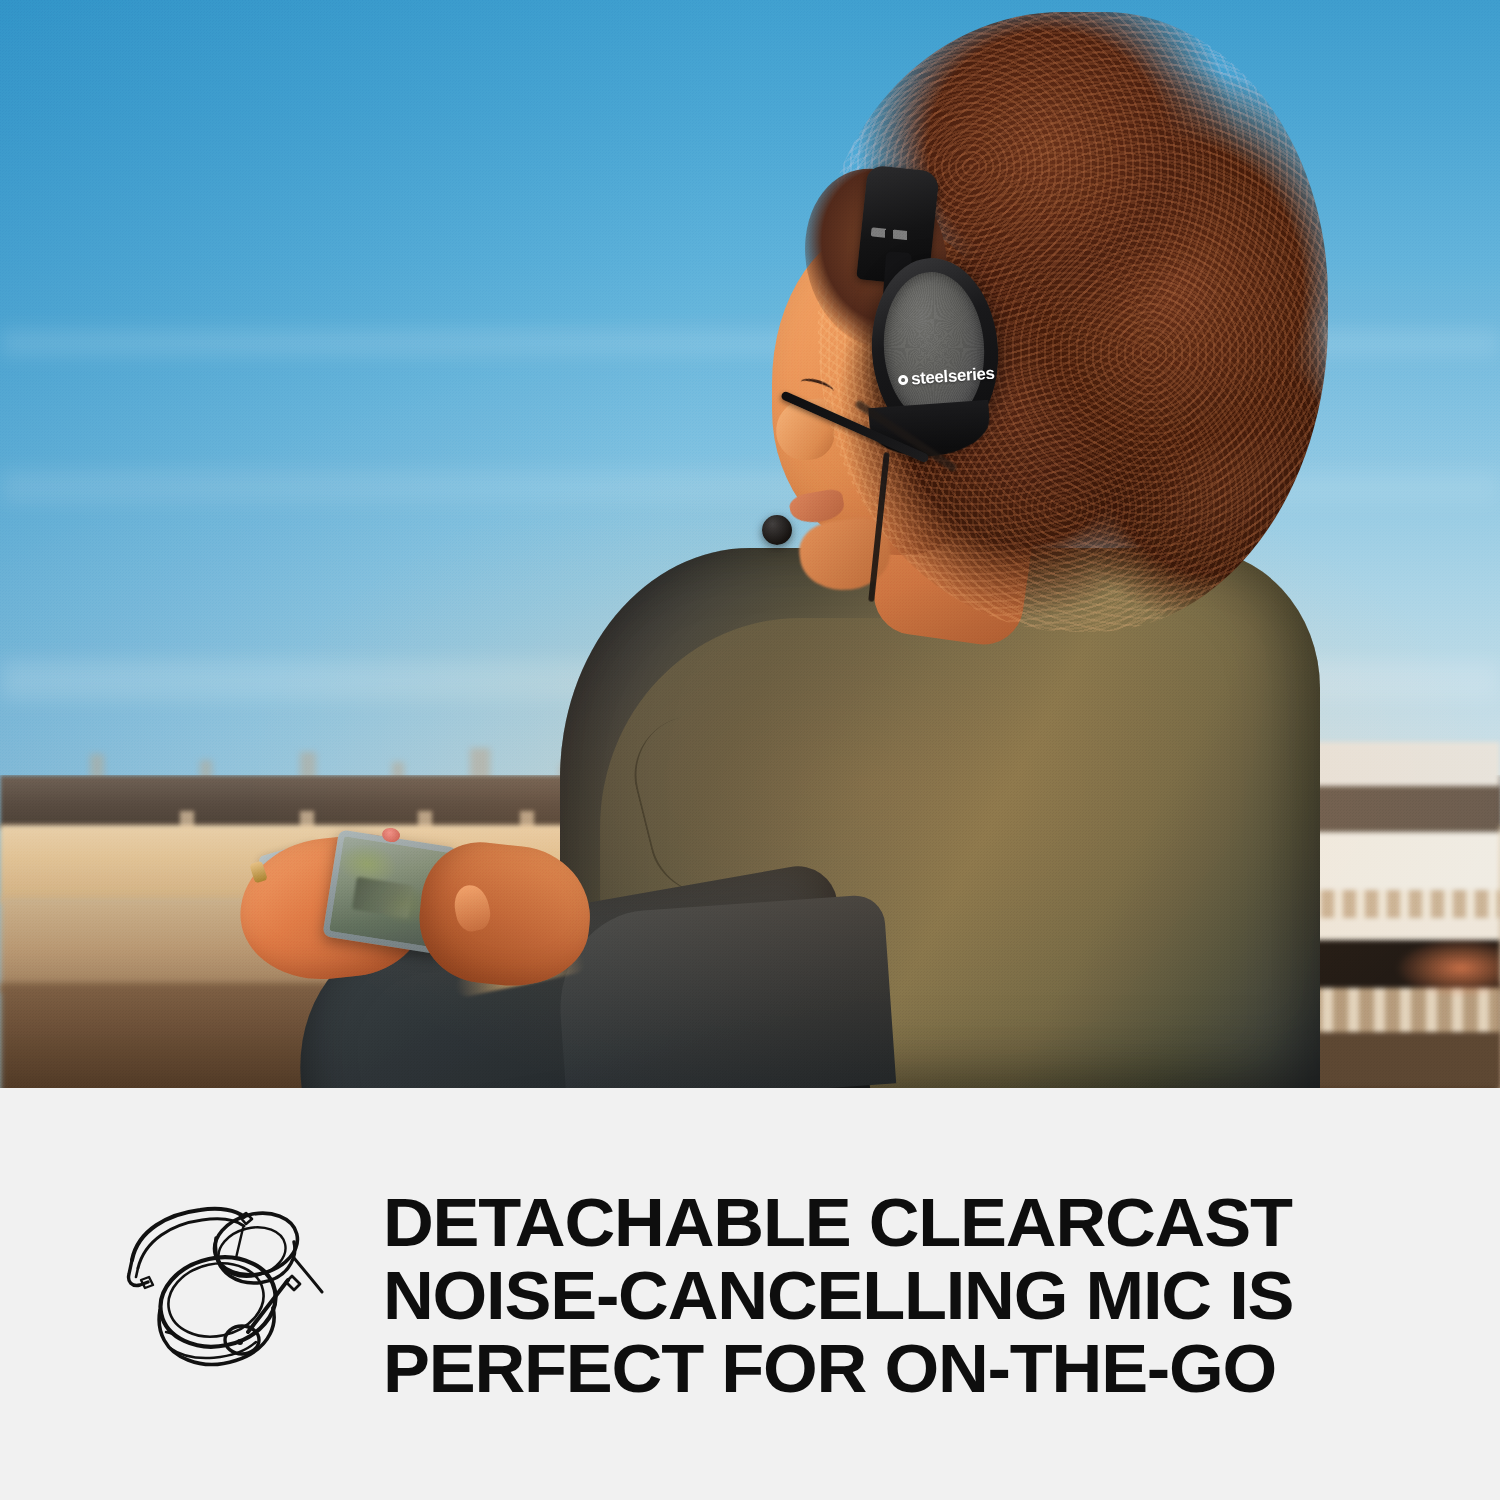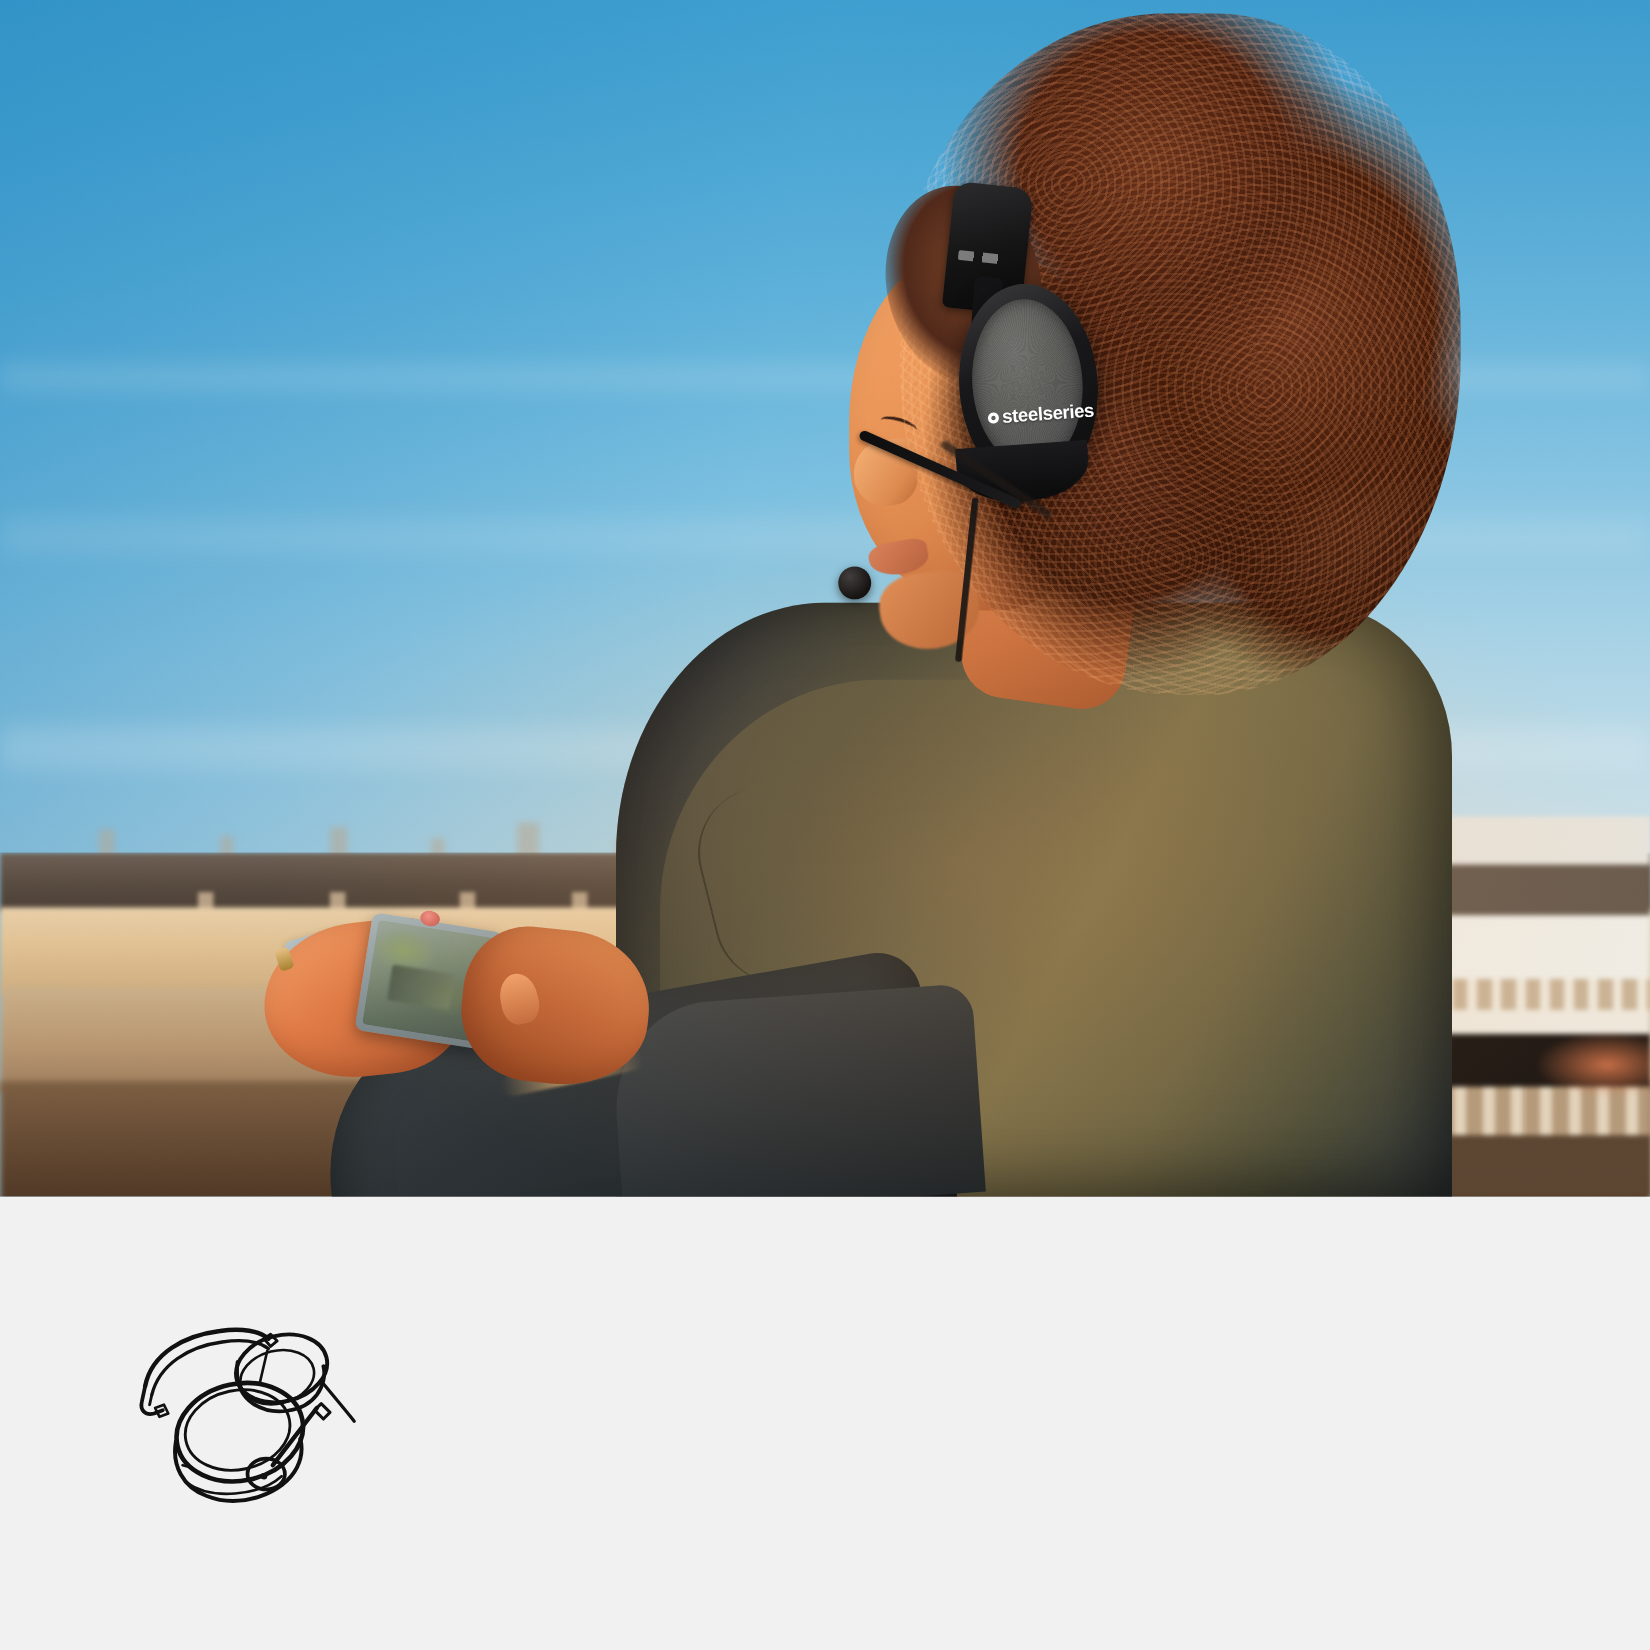--- a/index.html
+++ b/index.html
@@ -713,14 +713,19 @@
 
       <path d="M198 66 C208 78 218 90 226 100" stroke-width="3"></path>
 
       <path d="M192 88 L152 140" stroke-width="4"></path>
       <path d="M196 84 L204 92 L198 98 L190 90 Z" stroke-width="2.8"></path>
       <ellipse cx="146" cy="148" rx="17" ry="14" stroke-width="3.4"></ellipse>
       <circle cx="144" cy="150" r="3" fill="#111111" stroke="none"></circle>
     </svg>
   </div>
 
+  <div class="caption-text">
+    <div class="cap-line">DETACHABLE CLEARCAST</div>
+    <div class="cap-line">NOISE-CANCELLING MIC IS</div>
+    <div class="cap-line">PERFECT FOR ON-THE-GO</div>
+  </div>
 
 </div>
 
 </body></html>

